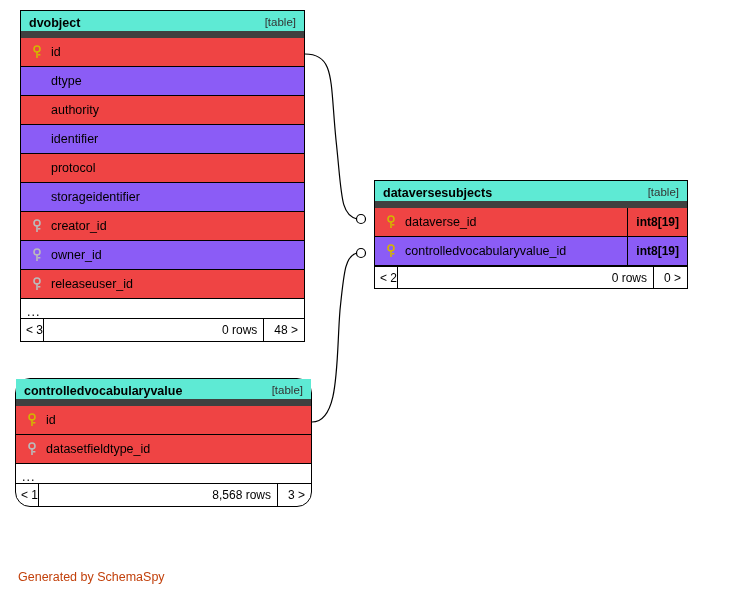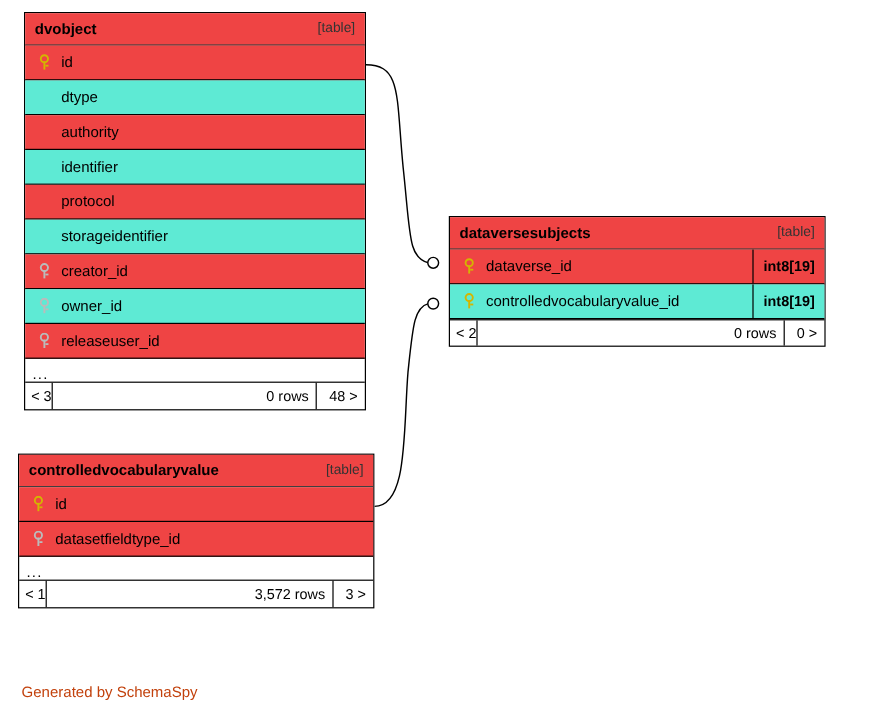--- a/index.html
+++ b/index.html
@@ -25,24 +25,23 @@
     pointer-events: none;
   }
   .table-box {
     position: absolute;
     border: 1px solid #000000;
     background: #ffffff;
     box-sizing: border-box;
   }
   .tbl-header {
     display: flex;
-    align-items: center;
     justify-content: space-between;
-    background: #ef4444;
-    border-bottom: 1px solid #404040;
+    background: #5eead4;
+    border-bottom: 7px solid #404040;
     padding: 5px 8px 5px 8px;
     box-sizing: border-box;
     height: 27px;
   }
   .tbl-name {
     font-weight: bold;
     font-size: 12.5px;
   }
   .tbl-tag {
     font-size: 11.5px;
@@ -50,21 +49,21 @@
   }
   .row {
     display: flex;
     align-items: center;
     border-bottom: 1px solid #000000;
     box-sizing: border-box;
     height: 29px;
     background: #ef4444;
   }
   .row.alt {
-    background: #5eead4;
+    background: #8b5cf6;
   }
   .row:last-child {
     border-bottom: none;
   }
   .col-name {
     display: flex;
     align-items: center;
     flex: 1 1 auto;
     padding-left: 8px;
     min-width: 0;
@@ -295,21 +294,21 @@
     <span class="col-type">int8[19]</span>
   </div>
 
   <div class="footer" style="border-top:1px solid #000;">
     <span class="footer-left">&lt; 2</span>
     <span class="footer-mid">0 rows</span>
     <span class="footer-right">0 &gt;</span>
   </div>
 </div>
 
-<div class="table-box" style="left:15px; top:378px; width:297px;">
+<div class="table-box" style="left:15px; top:378px; width:297px;border-radius:15px;">
   <div class="tbl-header">
     <span class="tbl-name">controlledvocabularyvalue</span>
     <span class="tbl-tag">[table]</span>
   </div>
 
   <div class="row">
     <span class="col-name">
       <span class="key-slot">
         <svg width="10" height="14" viewBox="0 0 10 14">
             <circle cx="5" cy="4" r="3" fill="none" stroke="#d4b500" stroke-width="1.6"></circle>
@@ -332,18 +331,18 @@
           </svg>
       </span>
       <span class="col-label">datasetfieldtype_id</span>
     </span>
   </div>
 
   <div class="ellipsis-row">...</div>
 
   <div class="footer">
     <span class="footer-left">&lt; 1</span>
-    <span class="footer-mid">3,572 rows</span>
+    <span class="footer-mid">8,568 rows</span>
     <span class="footer-right">3 &gt;</span>
   </div>
 </div>
 
 <div class="caption">Generated by SchemaSpy</div>
 
 </body></html>

